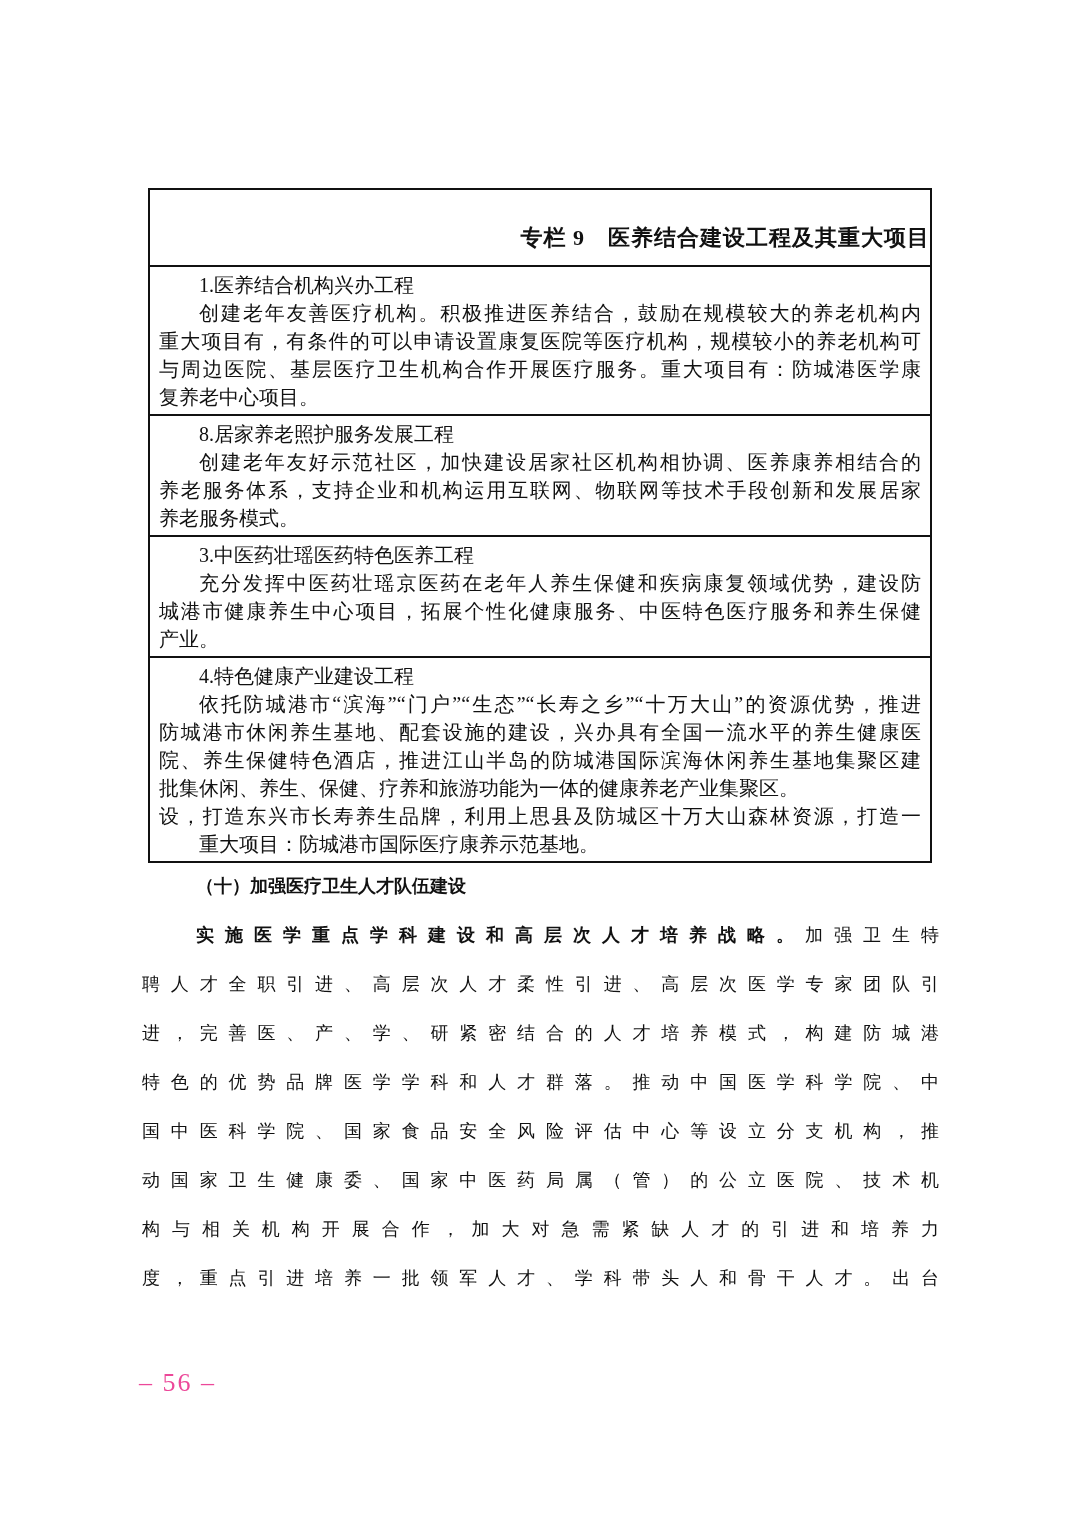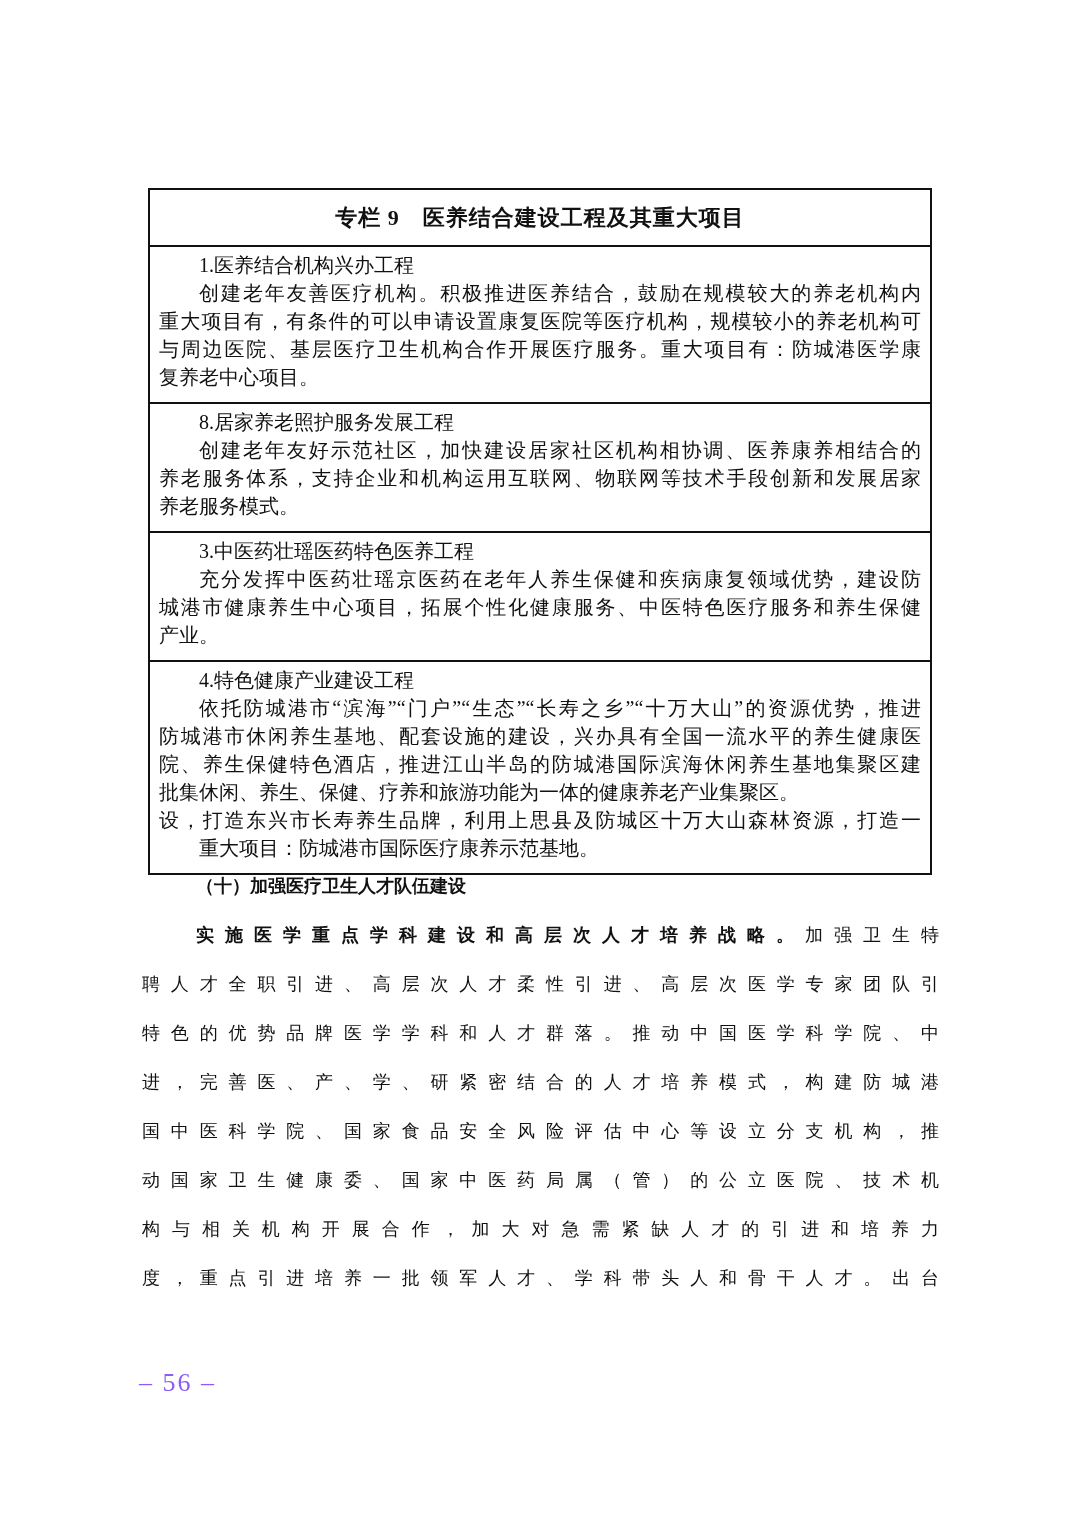--- a/index.html
+++ b/index.html
@@ -17,27 +17,28 @@
     position:absolute;
     left:148px;top:188px;
     width:784px;
     box-sizing:border-box;
     border:2px solid #111;
   }
   .panel-title{
     font-size:22px;
     line-height:30px;
     font-weight:bold;
-    text-align:center;
+    text-align:right;
     padding:13px 0 12px 0;
     letter-spacing:1px;
+    margin-top:20px;
   }
   .prow{
     border-top:2px solid #111;
-    padding:4px 9px 11px 9px;
+    padding:4px 9px 3px 9px;
     font-size:20px;
     line-height:28px;
   }
   .ph{          
     text-indent:40px;
   }
   .pl{          
     text-align:justify;
     text-align-last:justify;
     text-justify:inter-ideograph;
@@ -62,21 +63,21 @@
     text-justify:inter-ideograph;
   }
   .bline.first{text-indent:54px;}
   .bline .lead{font-weight:bold;}
   
   .pagenum{
     position:absolute;
     left:139px;top:1368px;
     font-size:26px;
     letter-spacing:2px;
-    color:#8b5cf6;
+    color:#ec4899;
   }
 </style>
 </head>
 <body>
 
 <div class="page">
 
   <div class="panel">
     <div class="panel-title">专栏 9　医养结合建设工程及其重大项目</div>
 
@@ -110,22 +111,22 @@
       <div class="pl noj">批集休闲、养生、保健、疗养和旅游功能为一体的健康养老产业集聚区。</div>
       <div class="pl">设，打造东兴市长寿养生品牌，利用上思县及防城区十万大山森林资源，打造一</div>
       <div class="pl first noj">重大项目：防城港市国际医疗康养示范基地。</div>
     </div>
   </div>
 
   <div class="section">
     <div class="sec-heading">（十）加强医疗卫生人才队伍建设</div>
     <div class="bline first"><span class="lead">实施医学重点学科建设和高层次人才培养战略。</span><span>加强卫生特</span></div>
     <div class="bline">聘人才全职引进、高层次人才柔性引进、高层次医学专家团队引</div>
+    <div class="bline">进，完善医、产、学、研紧密结合的人才培养模式，构建防城港</div>
     <div class="bline">特色的优势品牌医学学科和人才群落。推动中国医学科学院、中</div>
-    <div class="bline">进，完善医、产、学、研紧密结合的人才培养模式，构建防城港</div>
     <div class="bline">国中医科学院、国家食品安全风险评估中心等设立分支机构，推</div>
     <div class="bline">动国家卫生健康委、国家中医药局属（管）的公立医院、技术机</div>
     <div class="bline">构与相关机构开展合作，加大对急需紧缺人才的引进和培养力</div>
     <div class="bline">度，重点引进培养一批领军人才、学科带头人和骨干人才。出台</div>
   </div>
 
   <div class="pagenum">– 56 –</div>
 
 </div>
 

